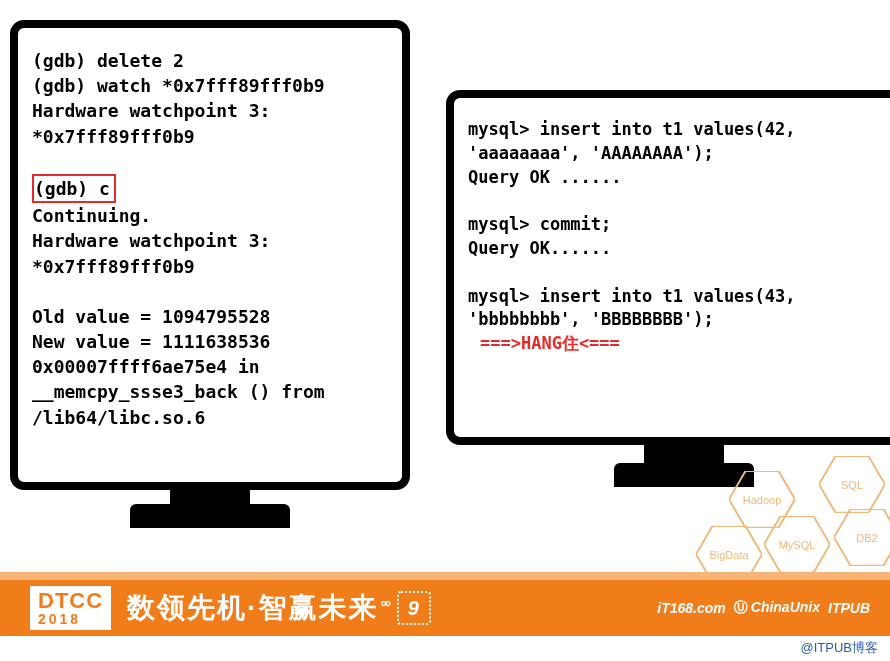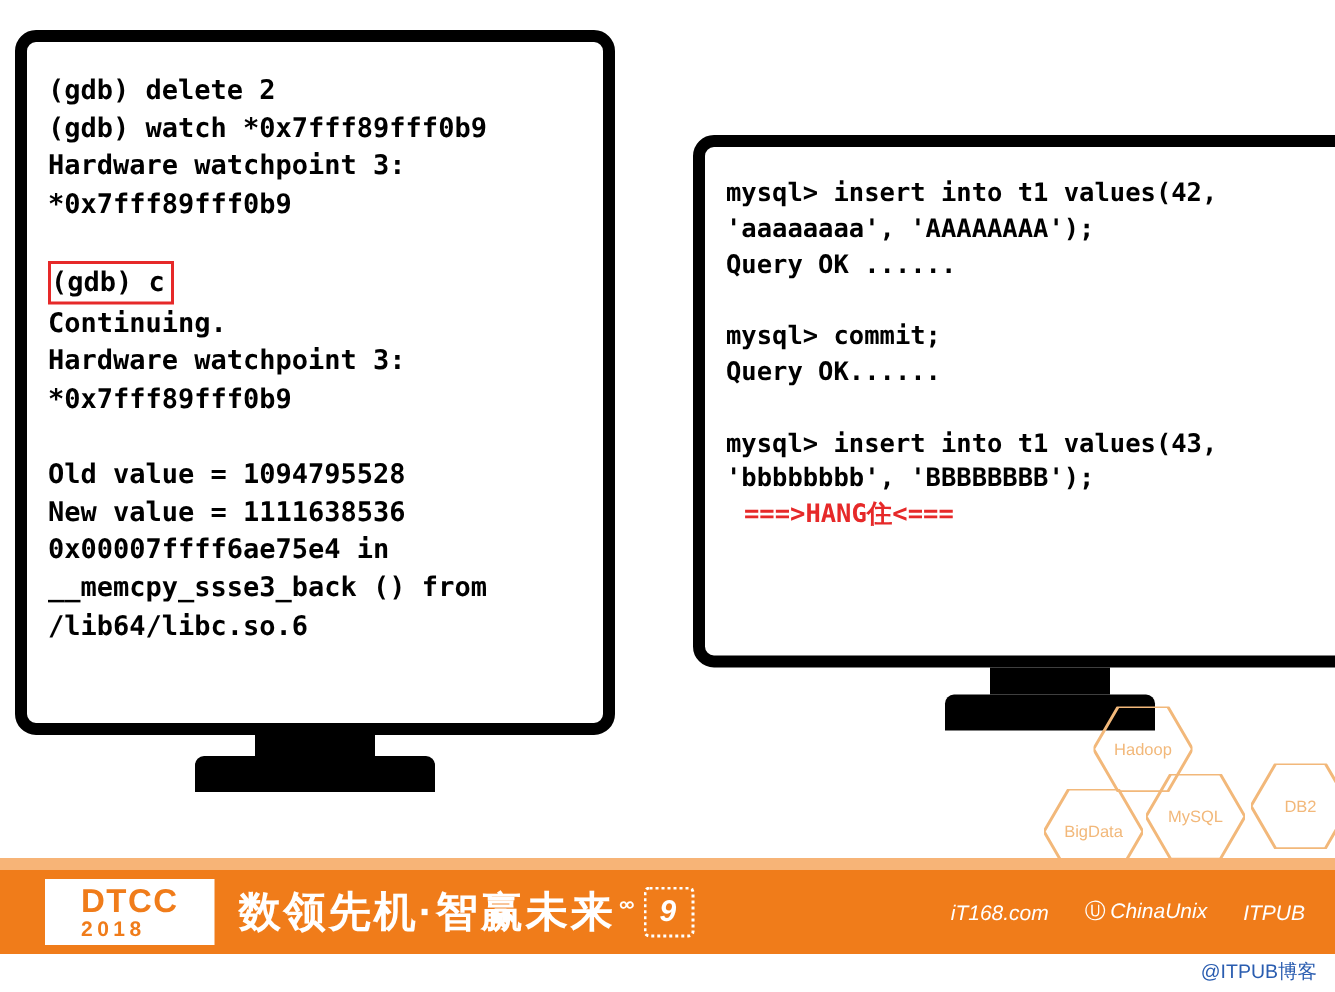--- a/index.html
+++ b/index.html
@@ -6,21 +6,21 @@
     body {
       width: 890px;
       height: 661px;
       background: #fff;
       font-family: "Consolas", "Monaco", monospace;
       position: relative;
       overflow: hidden;
     }
     .monitors {
       display: flex;
-      gap: 52px;
+      gap: 36px;
       padding: 20px 10px 0 10px;
       align-items: flex-start;
     }
     .monitor {
       display: flex;
       flex-direction: column;
       align-items: center;
     }
     .monitor-screen {
       background: #fff;
@@ -79,21 +79,21 @@
       left: 0;
       right: 0;
       height: 8px;
       background: #f7b477;
     }
     .dtcc-badge {
       background: #fff;
       color: #f07c1a;
       font-weight: bold;
       font-family: Arial, sans-serif;
-      padding: 4px 24px;
+      padding: 4px 8px;
       margin-left: 24px;
       line-height: 1;
     }
     .dtcc-badge .dtcc { font-size: 22px; letter-spacing: 1px; }
     .dtcc-badge .year { font-size: 14px; letter-spacing: 3px; }
     .slogan {
       font-family: "Microsoft YaHei", "SimHei", sans-serif;
       font-size: 28px;
       font-weight: 700;
       margin-left: 16px;
@@ -111,26 +111,26 @@
       align-items: center;
       justify-content: center;
       font-size: 20px;
       font-style: italic;
       font-family: Arial, sans-serif;
     }
     .sponsors {
       margin-left: auto;
       margin-right: 14px;
       display: flex;
-      gap: 24px;
+      gap: 8px;
       align-items: center;
       font-family: Arial, sans-serif;
       font-size: 14px;
       font-style: italic;
-      font-weight: 400;
+      font-weight: 700;
     }
     .it168 { font-style: italic; }
     .chinaunix::before {
       content: "Ⓤ";
       font-style: normal;
       margin-right: 3px;
     }
     .watermark-itpub {
       position: absolute;
       bottom: 4px;
@@ -215,20 +215,26 @@
       <div>'bbbbbbbb', 'BBBBBBBB');</div>
       <div class="hang-text" style="padding-left:12px">===&gt;HANG住&lt;===</div>
     </div>
     <div class="monitor-stand"></div>
     <div class="monitor-base"></div>
   </div>
 
 </div>
 
 <div class="hexagons">
+  <div class="hex" style="right:5px; top:-5px">
+    <svg viewBox="0 0 100 86">
+        <polygon points="25,0 75,0 100,43 75,86 25,86 0,43" fill="none" stroke="#f2b87a" stroke-width="3"></polygon>
+      </svg>
+    <span>SQL</span>
+  </div>
   <div class="hex" style="right:95px; top:10px">
     <svg viewBox="0 0 100 86">
         <polygon points="25,0 75,0 100,43 75,86 25,86 0,43" fill="none" stroke="#f2b87a" stroke-width="3"></polygon>
       </svg>
     <span>Hadoop</span>
   </div>
   <div class="hex" style="right:60px; top:55px">
     <svg viewBox="0 0 100 86">
         <polygon points="25,0 75,0 100,43 75,86 25,86 0,43" fill="none" stroke="#f2b87a" stroke-width="3"></polygon>
       </svg>

